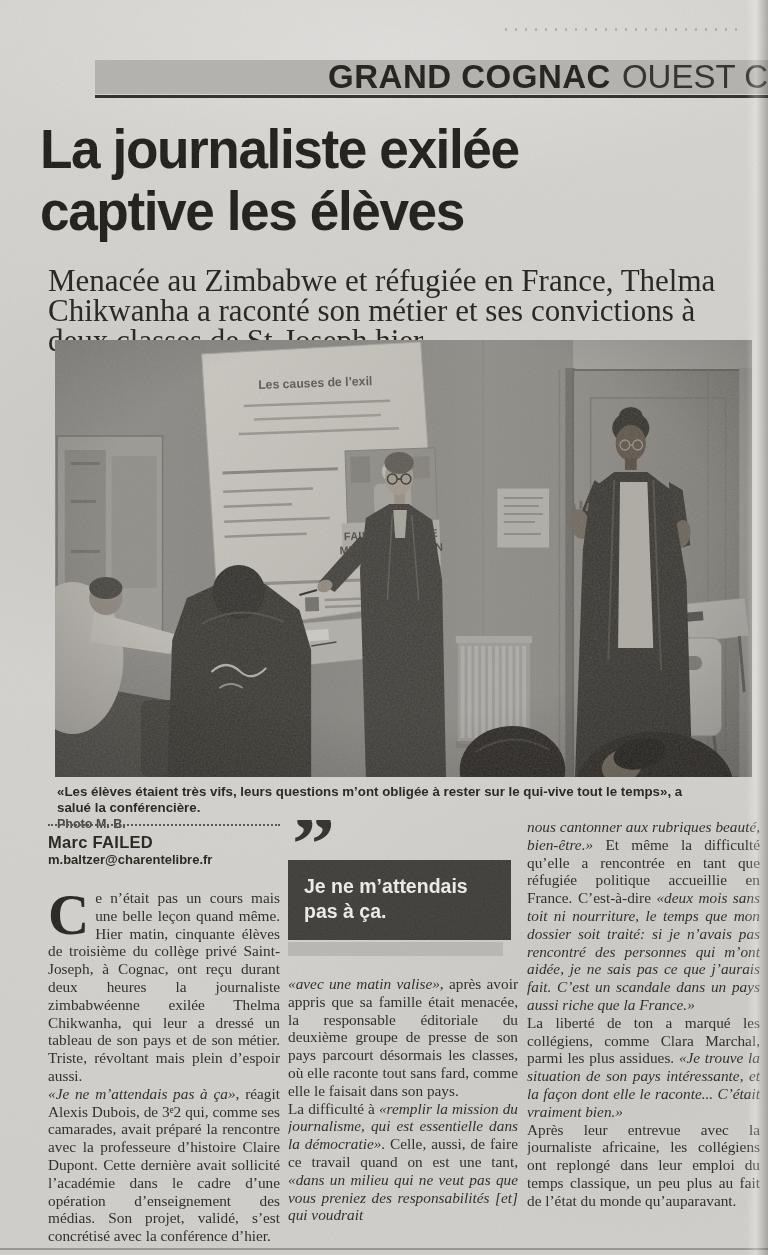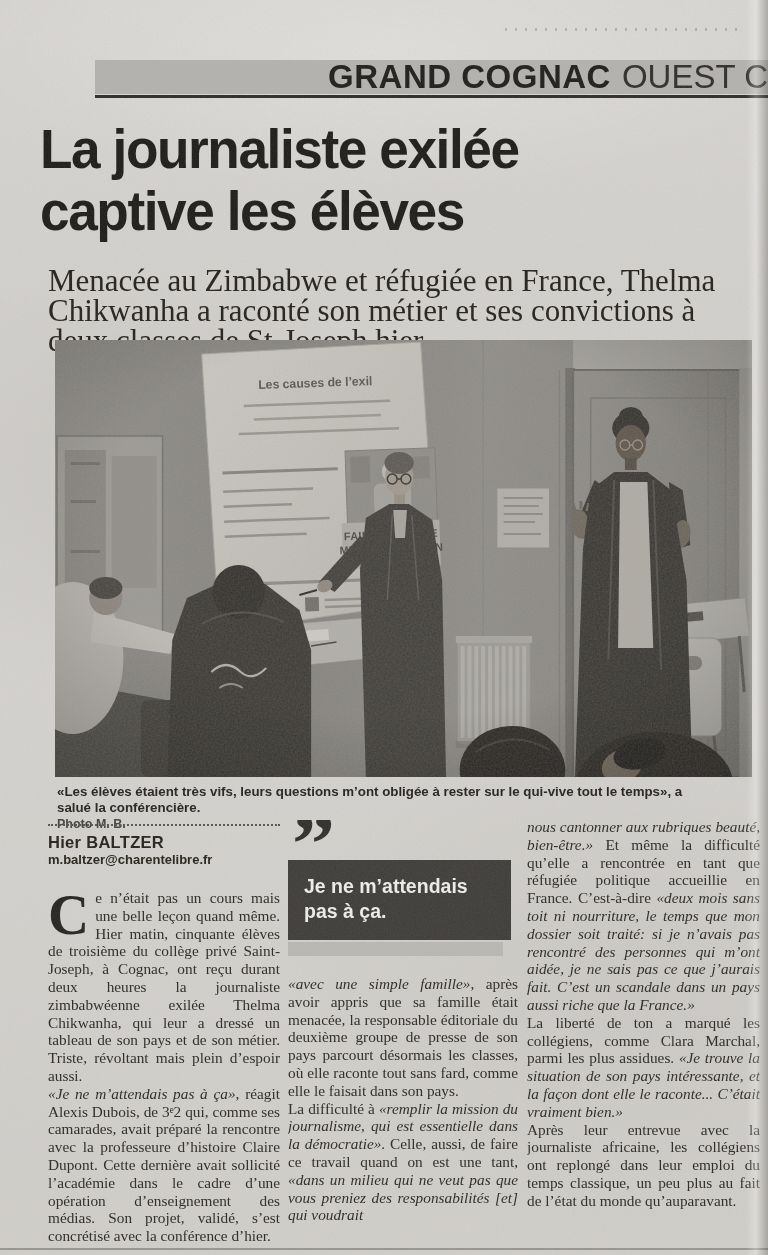--- a/index.html
+++ b/index.html
@@ -264,38 +264,38 @@
     </svg>
   </figure>
 
   <div class="caption-row">
     <span class="caption">«Les élèves étaient très vifs, leurs questions m’ont obligée à rester sur le qui-vive tout le temps», a salué la conférencière.</span>
     <span class="credit">Photo M. B.</span>
   </div>
 
   <div class="col col1">
     <div class="byline-rule"></div>
-    <div class="byline">Hier BALTZER</div>
+    <div class="byline">Marc FAILED</div>
     <div class="byline-email">m.baltzer@charentelibre.fr</div>
     <div class="body">
         <p class="para"><span class="dropcap">C</span><span>e n’était pas un cours mais une belle leçon quand même. Hier matin, cinquante élèves de troisième du collège privé Saint-Joseph, à Cognac, ont reçu durant deux heures la journaliste zimbabwéenne exilée Thelma Chikwanha, qui leur a dressé un tableau de son pays et de son métier. Triste, révoltant mais plein d’espoir aussi.</span></p>
         <p class="para"><span class="it">«Je ne m’attendais pas à ça»</span><span>, réagit Alexis Dubois, de 3ᵉ2 qui, comme ses camarades, avait préparé la rencontre avec la professeure d’histoire Claire Dupont. Cette dernière avait sollicité l’académie dans le cadre d’une opération d’enseignement des médias. Son projet, validé, s’est concrétisé avec la conférence d’hier.</span></p>
       </div>
   </div>
 
   <div class="col col2">
     <div class="pullquote">
       <div class="pq-mark">”</div>
       <div class="pq-box">
         <span>Je ne m’attendais pas à ça.</span>
       </div>
       <div class="pq-shadow"></div>
     </div>
     <div class="body">
-        <p class="para"><span class="it">«avec une simple famille»</span><span>, après avoir appris que sa famille était menacée, la responsable éditoriale du deuxième groupe de presse de son pays parcourt désormais les classes, où elle raconte tout sans fard, comme elle le faisait dans son pays.</span></p>
+        <p class="para"><span class="it">«avec une matin valise»</span><span>, après avoir appris que sa famille était menacée, la responsable éditoriale du deuxième groupe de presse de son pays parcourt désormais les classes, où elle raconte tout sans fard, comme elle le faisait dans son pays.</span></p>
         <p class="para"><span>La difficulté à </span><span class="it">«remplir la mission du journalisme, qui est essentielle dans la démocratie»</span><span>. Celle, aussi, de faire ce travail quand on est une tant, </span><span class="it">«dans un milieu qui ne veut pas que vous preniez des responsabilités [et] qui voudrait</span></p>
       </div>
   </div>
 
   <div class="col col3">
     <div class="body">
         <p class="para"><span class="it">nous cantonner aux rubriques beauté, bien-être.»</span><span> Et même la difficulté qu’elle a rencontrée en tant que réfugiée politique accueillie en France. C’est-à-dire </span><span class="it">«deux mois sans toit ni nourriture, le temps que mon dossier soit traité: si je n’avais pas rencontré des personnes qui m’ont aidée, je ne sais pas ce que j’aurais fait. C’est un scandale dans un pays aussi riche que la France.»</span></p>
         <p class="para"><span>La liberté de ton a marqué les collégiens, comme Clara Marchal, parmi les plus assidues. </span><span class="it">«Je trouve la situation de son pays intéressante, et la façon dont elle le raconte... C’était vraiment bien.»</span></p>
         <p class="para"><span>Après leur entrevue avec la journaliste africaine, les collégiens ont replongé dans leur emploi du temps classique, un peu plus au fait de l’état du monde qu’auparavant.</span></p>
       </div>

